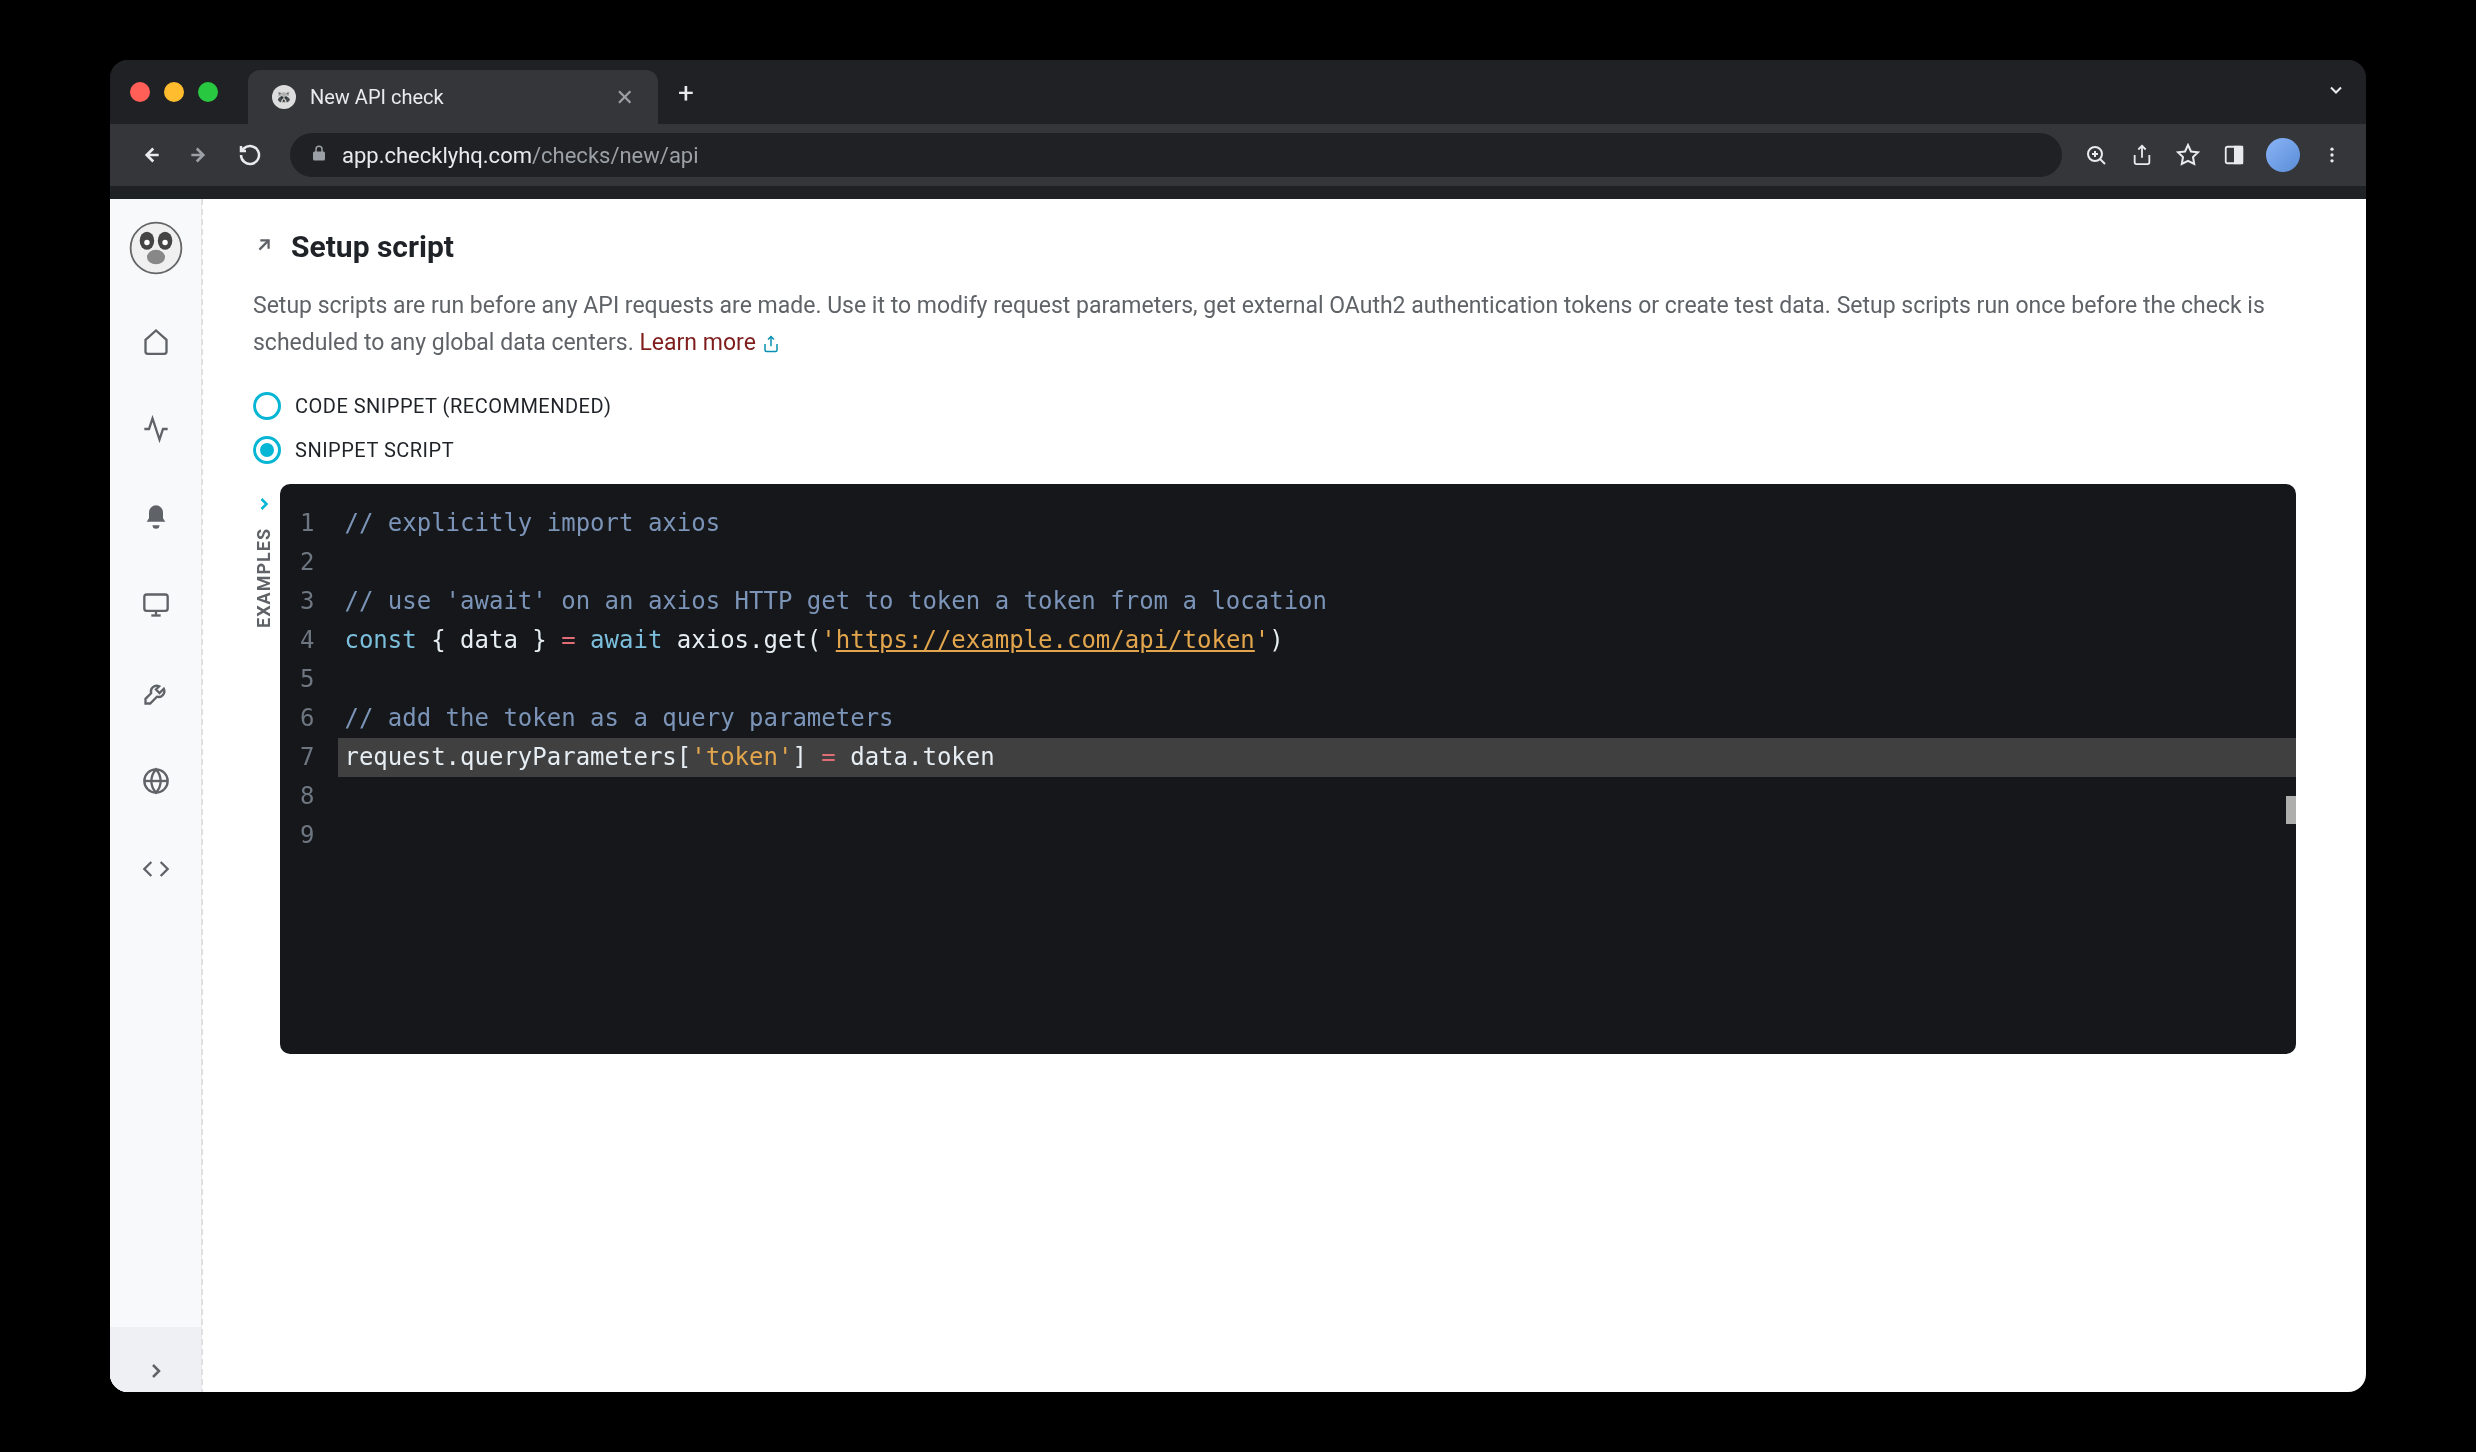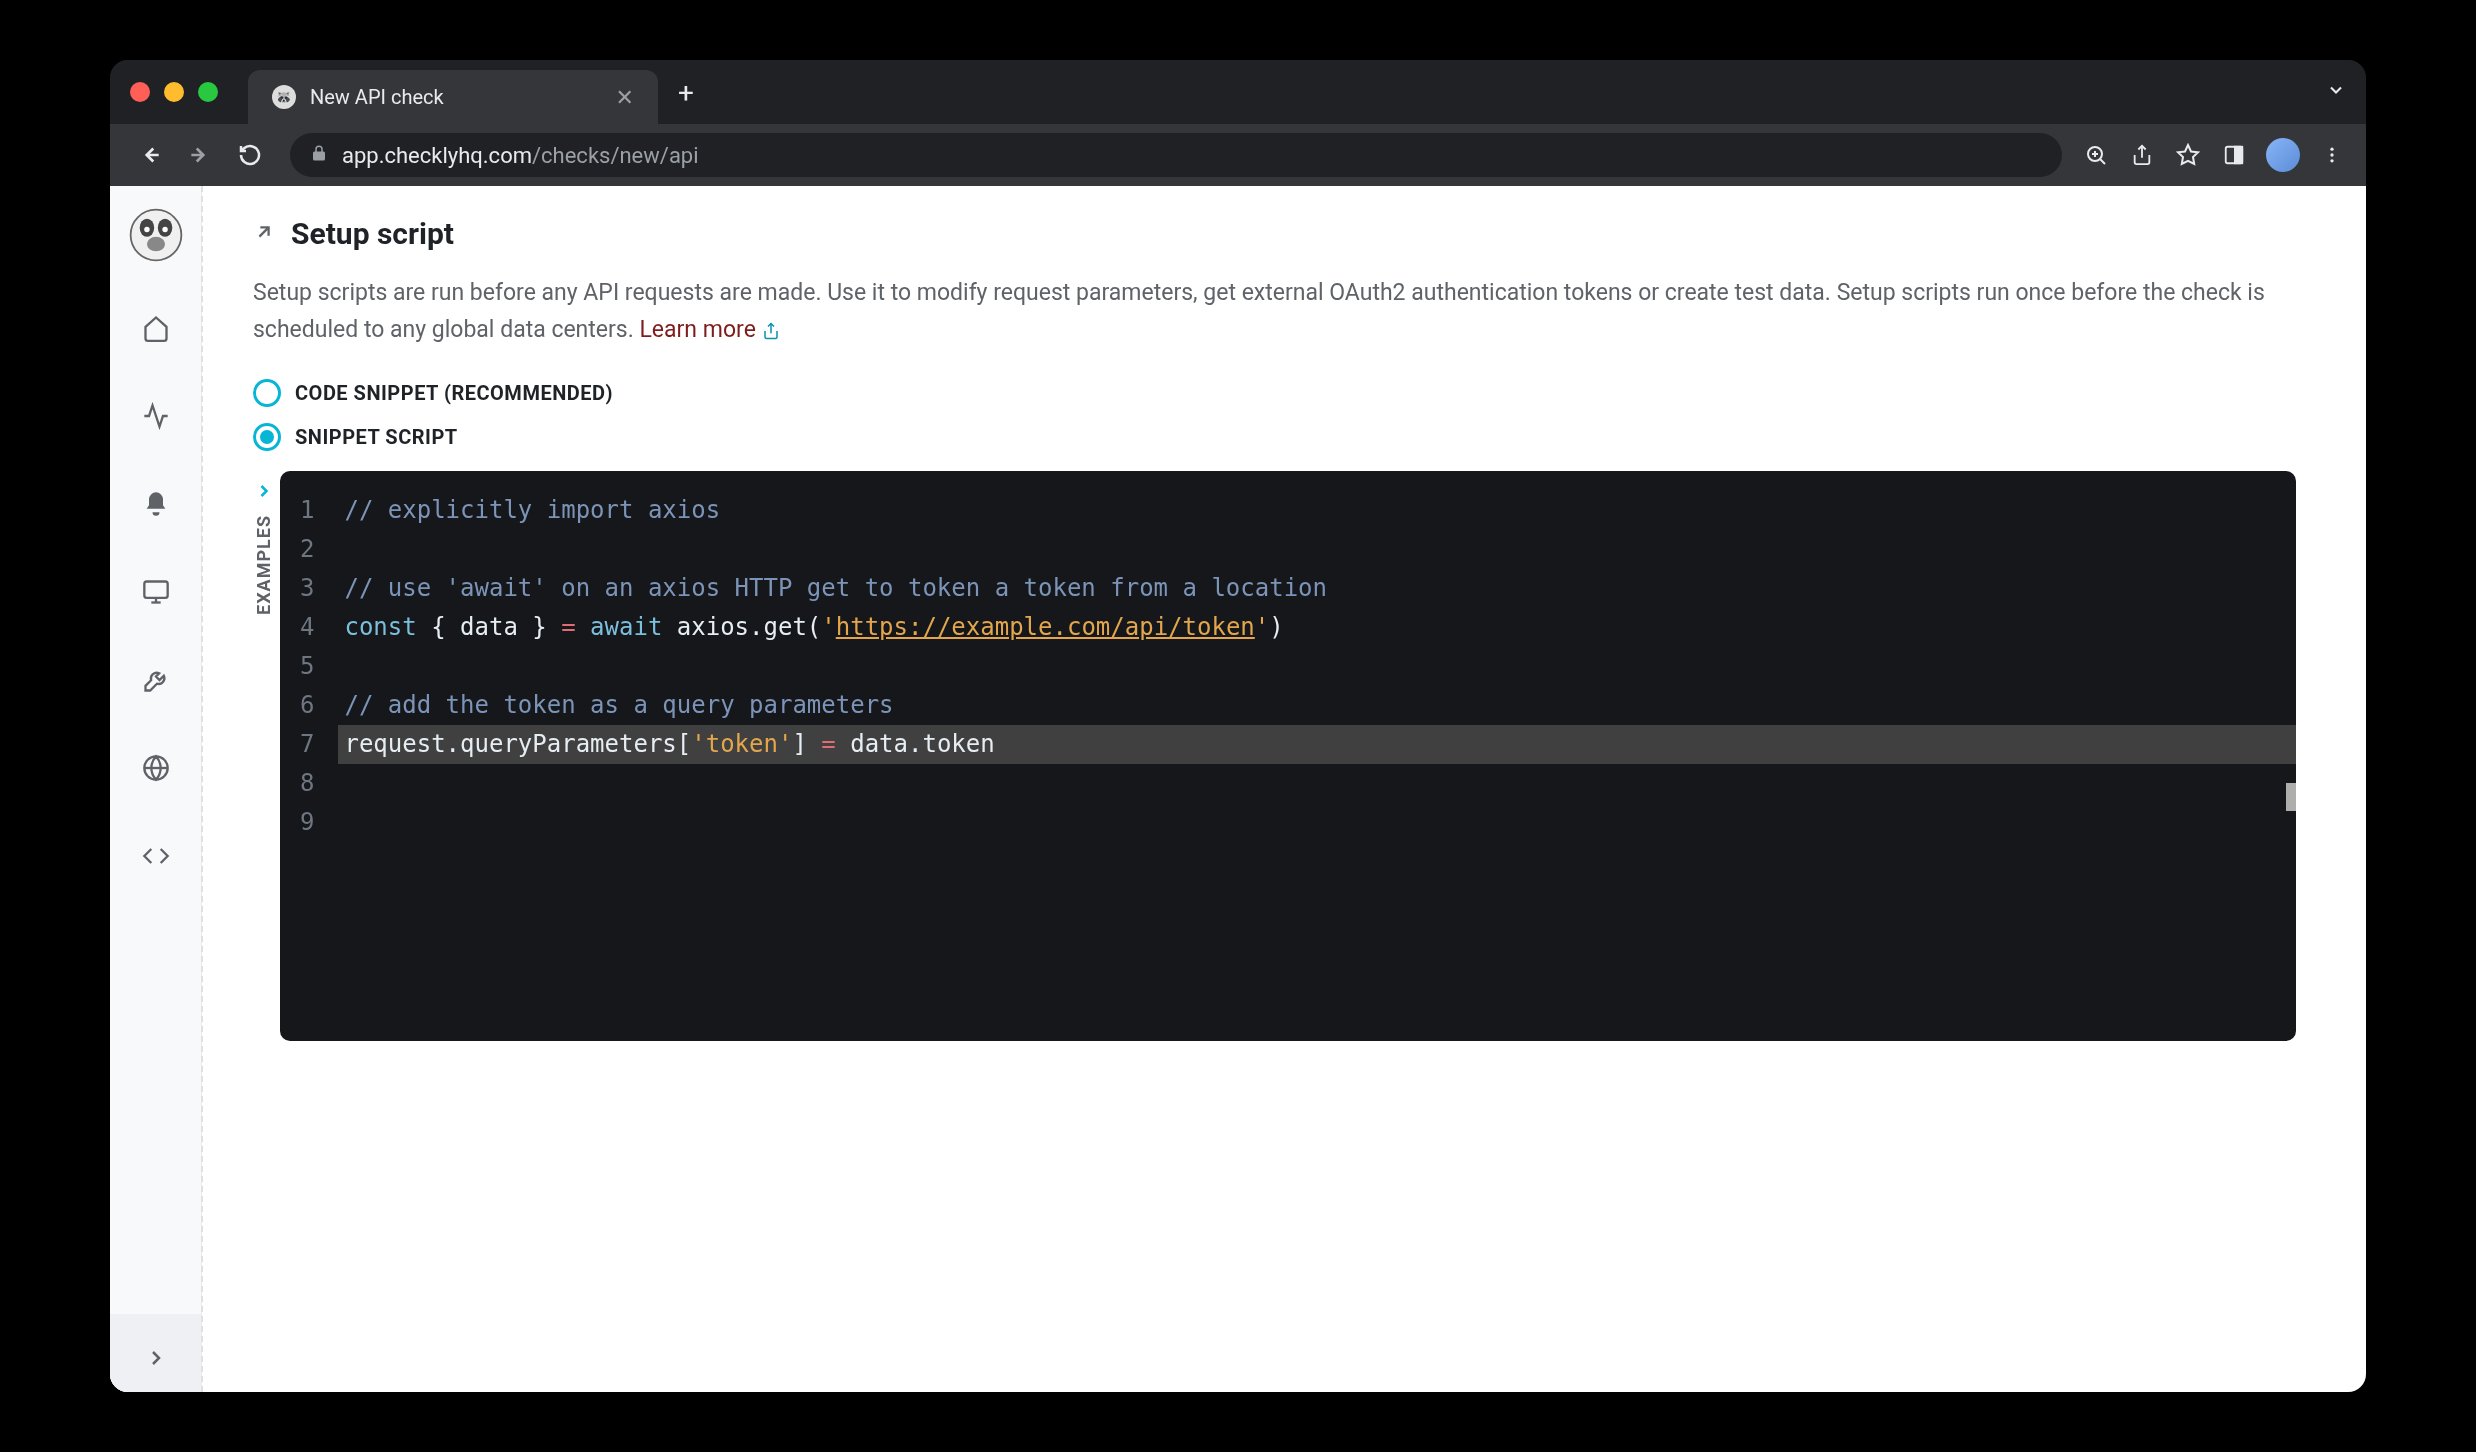--- a/index.html
+++ b/index.html
@@ -134,20 +134,21 @@
       width: 34px;
       height: 34px;
       border-radius: 50%;
       background: linear-gradient(135deg, #8ab4f8, #5a8dd6);
     }
     .content-area {
       background: #fff;
       height: calc(100% - 126px);
       display: flex;
       overflow: hidden;
+      margin-top: 13px;
     }
     .app-sidebar {
       width: 92px;
       background: #f8f9fb;
       border-right: 1px solid #e8eaed;
       display: flex;
       flex-direction: column;
       align-items: center;
       padding-top: 20px;
     }
@@ -227,21 +228,21 @@
     }
     .radio-circle.selected::after {
       content: '';
       width: 14px;
       height: 14px;
       background: #06b6d4;
       border-radius: 50%;
     }
     .radio-label {
       font-size: 20px;
-      font-weight: 700;
+      font-weight: 400;
       color: #1f2328;
       letter-spacing: 0.5px;
     }
     .editor-area {
       display: flex;
       gap: 6px;
     }
     .examples-tab {
       display: flex;
       flex-direction: column;

